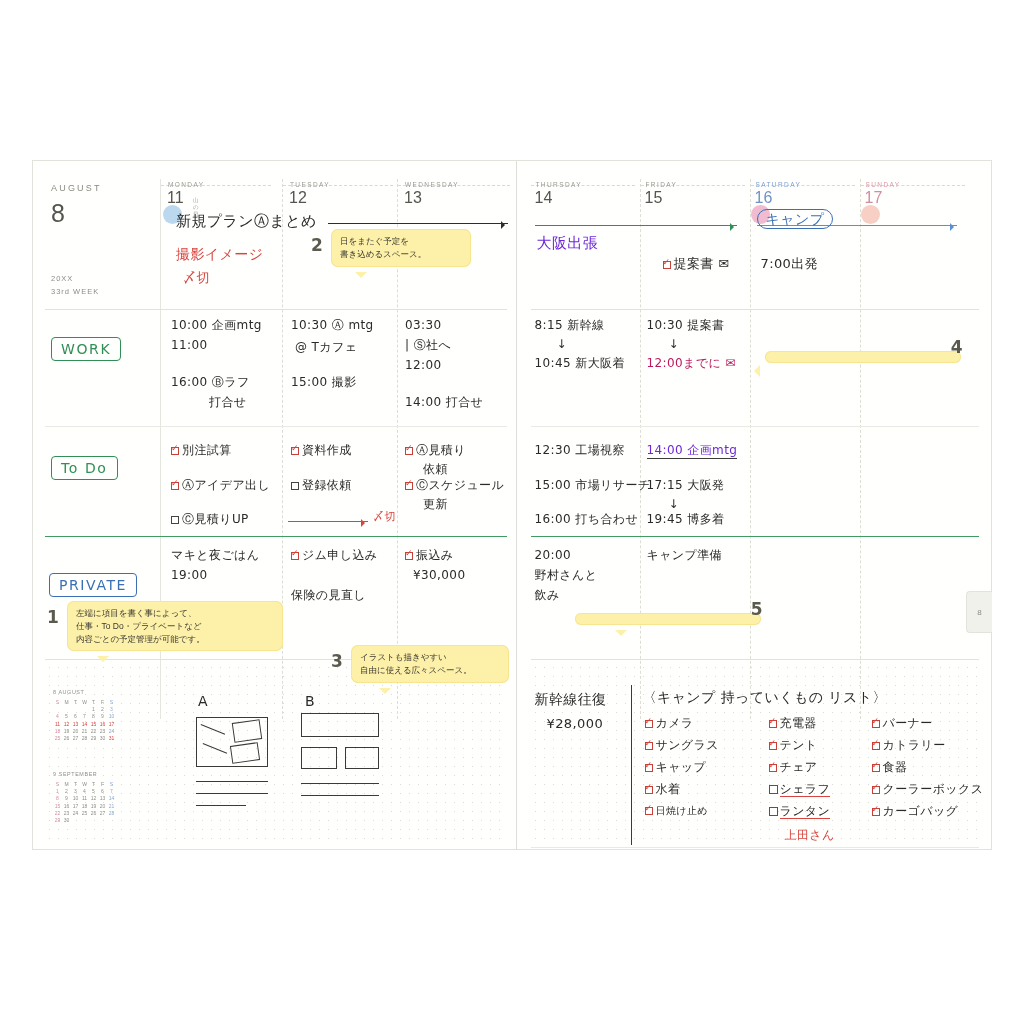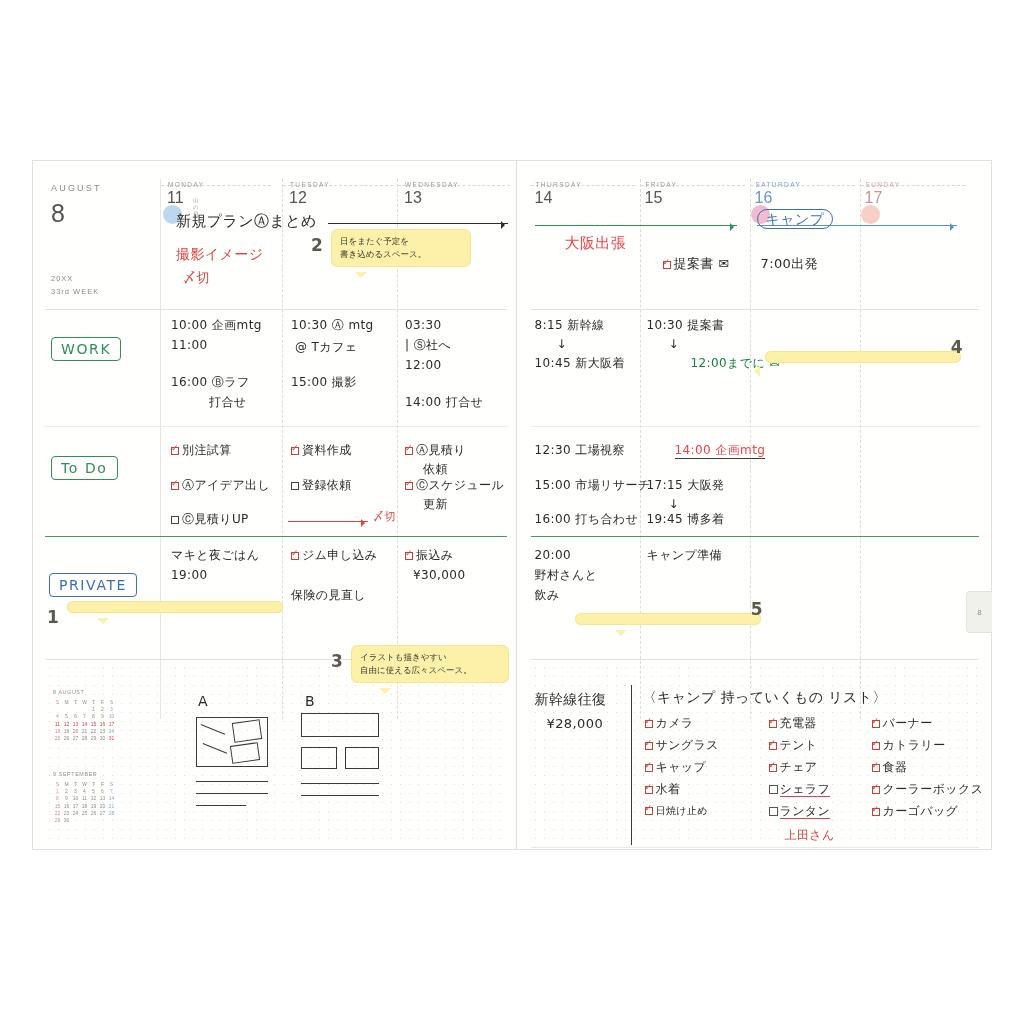--- a/index.html
+++ b/index.html
@@ -26,24 +26,24 @@
   .page.left  { width:484px; border-right:1px solid #dededa; }
   .page.right { width:475px; }
 
   
   .hw {
     font-family:"DejaVu Sans", sans-serif;
     color:#2a2a28;
     letter-spacing:.4px;
     line-height:1.15;
   }
-  .hw.green  { color:#ef4444;margin-left:28px; }
+  .hw.green  { color:#6d28d9; }
   .hw.red    { color:#d8453f; }
   .hw.blue   { color:#3b6fb6; }
-  .hw.orange { color:#15803d;margin-left:44px; }
+  .hw.orange { color:#be185d; }
 
   
   .month-block { position:absolute; left:18px; top:22px; }
   .month-name {
     font-size:9px; letter-spacing:2.2px; color:#8b8b84;
   }
   .month-num {
     font-size:25px; color:#55554f; margin-top:6px; font-weight:300;
   }
   .year-block { position:absolute; left:18px; top:112px; font-size:7.5px; color:#8d8d86; letter-spacing:1px; line-height:1.7;}
@@ -419,20 +419,23 @@
 
     <div class="txt hw" style="left:272px;top:532px;font-size:14px">B</div>
     <div class="sketch-box" style="left:268px;top:552px;width:78px;height:24px"></div>
     <div class="sketch-box" style="left:268px;top:586px;width:36px;height:22px"></div>
     <div class="sketch-box" style="left:312px;top:586px;width:34px;height:22px"></div>
     <div class="sketch-line" style="left:268px;top:622px;width:78px"></div>
     <div class="sketch-line" style="left:268px;top:634px;width:78px"></div>
 
     <div class="bubble" style="left:34px;top:440px;width:216px">
       <div class="num" style="left:-20px;top:4px">1</div>
+      <div style="white-space:pre-line">左端に項目を書く事によって、
+仕事・To Do・プライベートなど
+内容ごとの予定管理が可能です。</div>
       <div class="tail" style="left:30px;bottom:-11px;border-top-color:#fdf0a8;border-bottom:none"></div>
     </div>
 
     <div class="bubble" style="left:298px;top:68px;width:140px">
       <div class="num" style="left:-20px;top:4px">2</div>
       <div style="white-space:pre-line">日をまたぐ予定を
 書き込めるスペース。</div>
       <div class="tail" style="left:24px;bottom:-11px;border-top-color:#fdf0a8;border-bottom:none"></div>
     </div>
 

